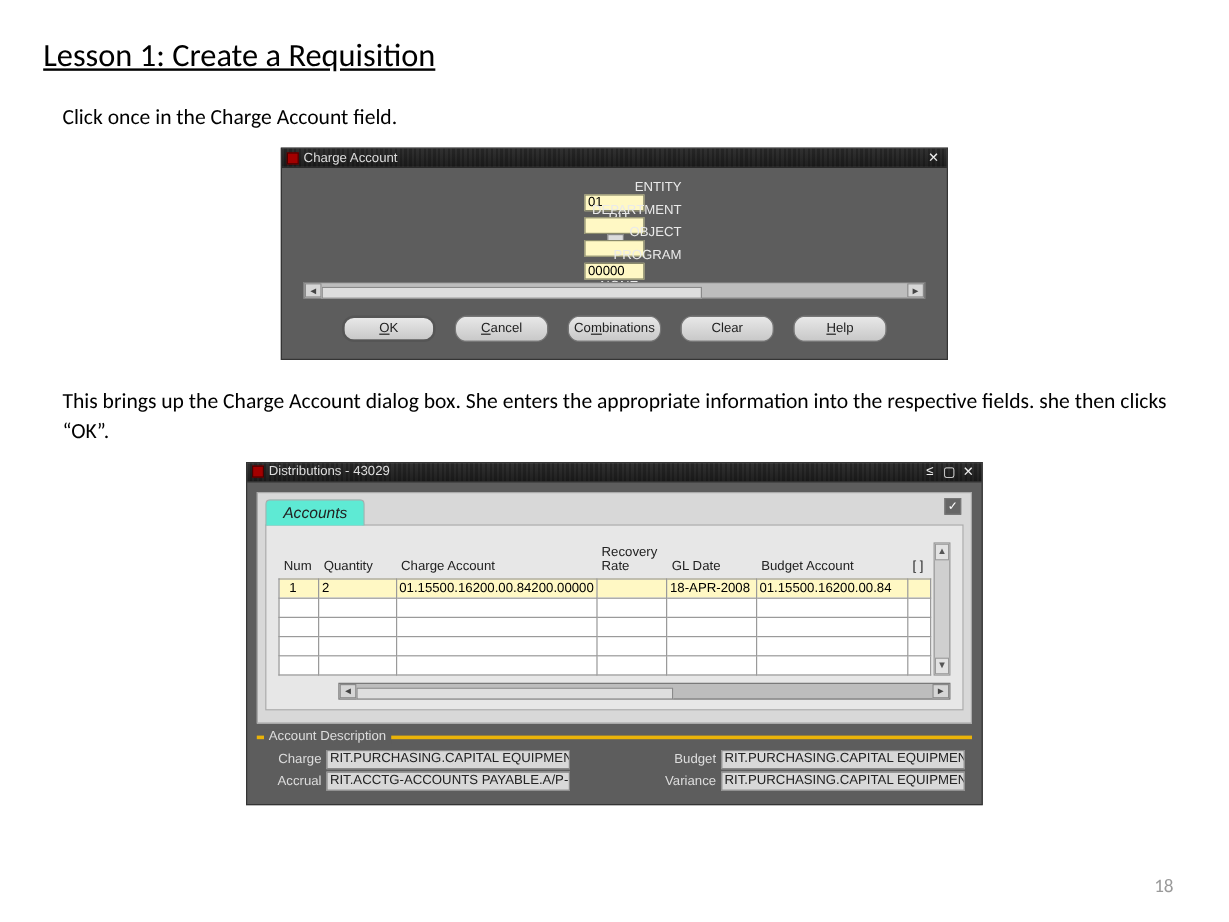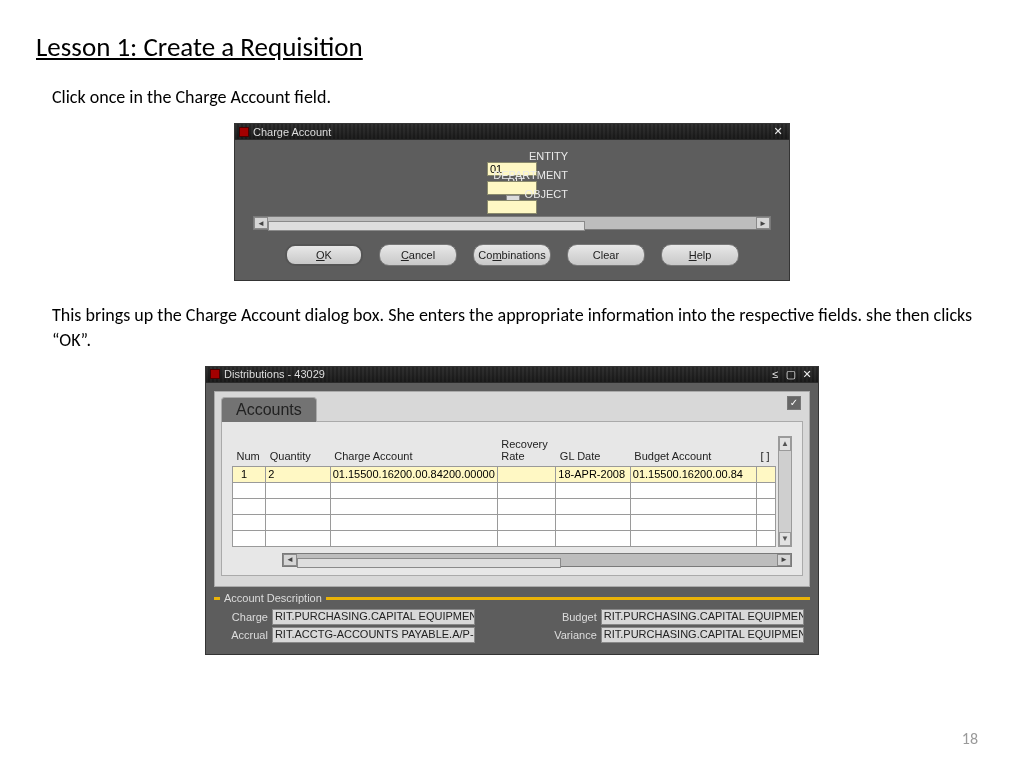--- a/index.html
+++ b/index.html
@@ -158,29 +158,30 @@
   }
   .dist-check {
     position:absolute; top:4px; right:8px;
     width:14px; height:14px;
     border:1px solid #777; background:#666;
     display:inline-flex;align-items:center;justify-content:center;
     color:#fff;font-size:10px;
   }
   .dist-tab {
     display:inline-block;
-    background:#737373;
+    background:#5eead4;
     border:1px solid #aaa;
     border-bottom:none;
     border-radius:4px 4px 0 0;
     padding: 3px 14px;
-    font-size:16px;
+    font-size:13px;
     color:#222;
     position:relative;
     top:1px;
+    font-style:italic;
   }
   .dist-panel {
     background:#e7e7e7;
     border:1px solid #aaa;
     padding: 14px 10px 8px 10px;
   }
   .dist-table-wrap { display:flex; }
   .dist-table { border-collapse: collapse; flex:1; }
   .dist-table th {
     font-size: 11px; font-weight: normal; color:#222;
@@ -248,20 +249,25 @@
       <span class="ca-desc">RIT</span>
     </div>
     <div class="ca-row">
       <div class="ca-label">DEPARTMENT</div>
       <input class="ca-field" value="" style="">
       <span class="ca-lov">…</span>
     </div>
     <div class="ca-row">
       <div class="ca-label">OBJECT</div>
       <input class="ca-field" value="" style="">
+    </div>
+    <div class="ca-row">
+      <div class="ca-label">PROGRAM</div>
+      <input class="ca-field" value="00000" style="">
+      <span class="ca-desc">NONE</span>
     </div>
 
     <div class="ca-scroll">
       <span class="ca-sbtn">◄</span>
       <span class="ca-track"><span class="ca-thumb" style="width:65%"></span></span>
       <span class="ca-sbtn">►</span>
     </div>
 
     <div class="ca-btnrow">
       <span class="ca-btn default">

